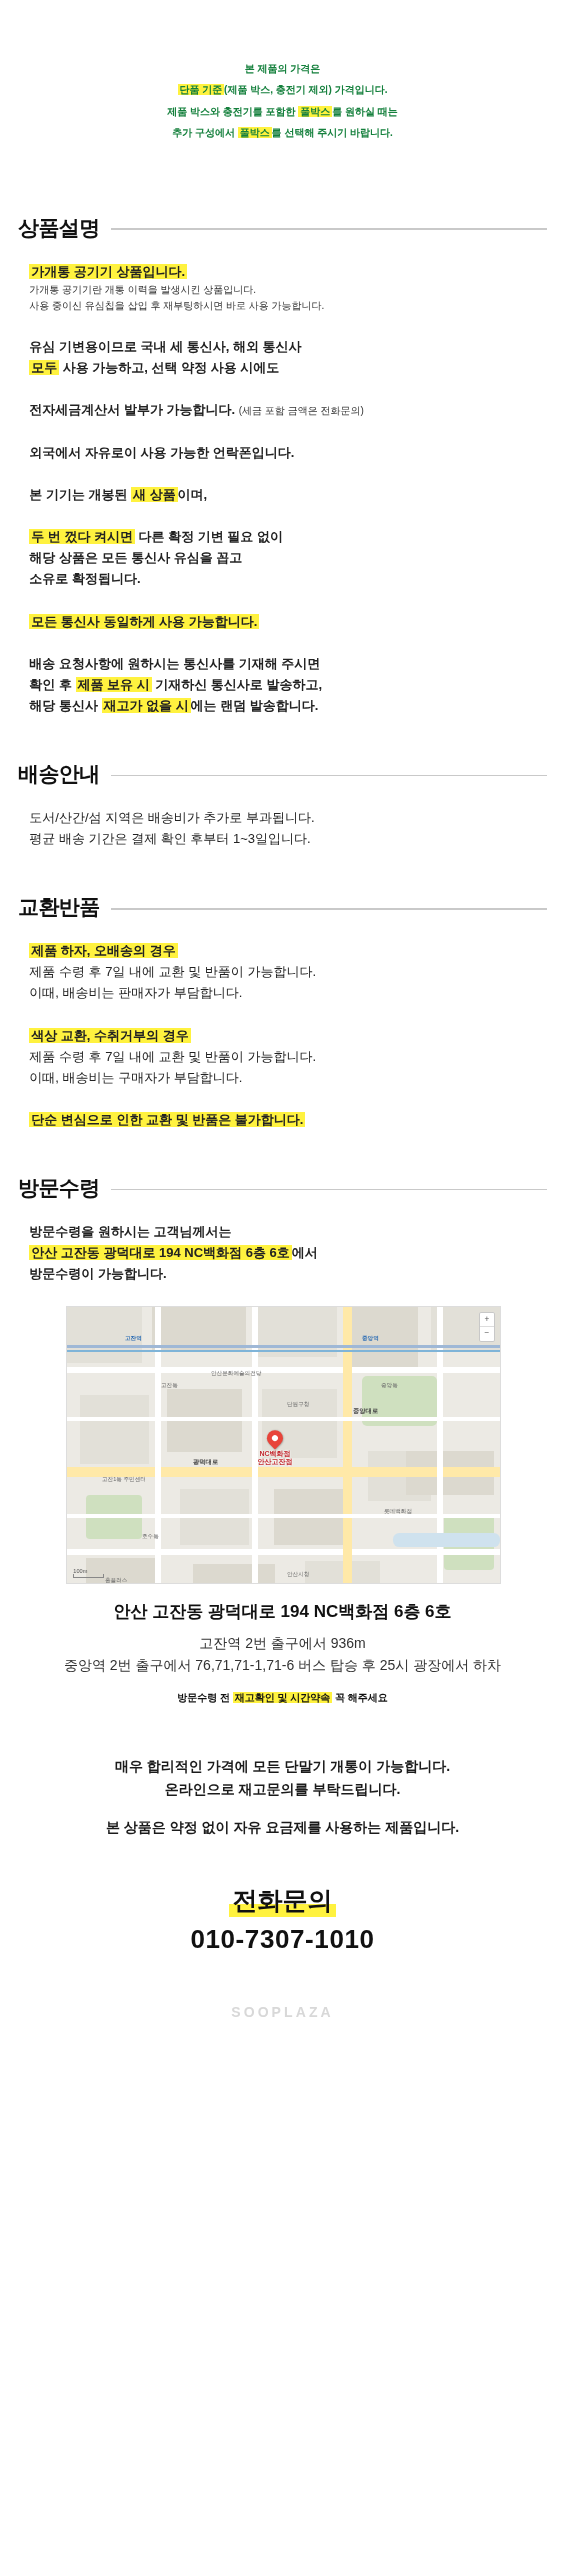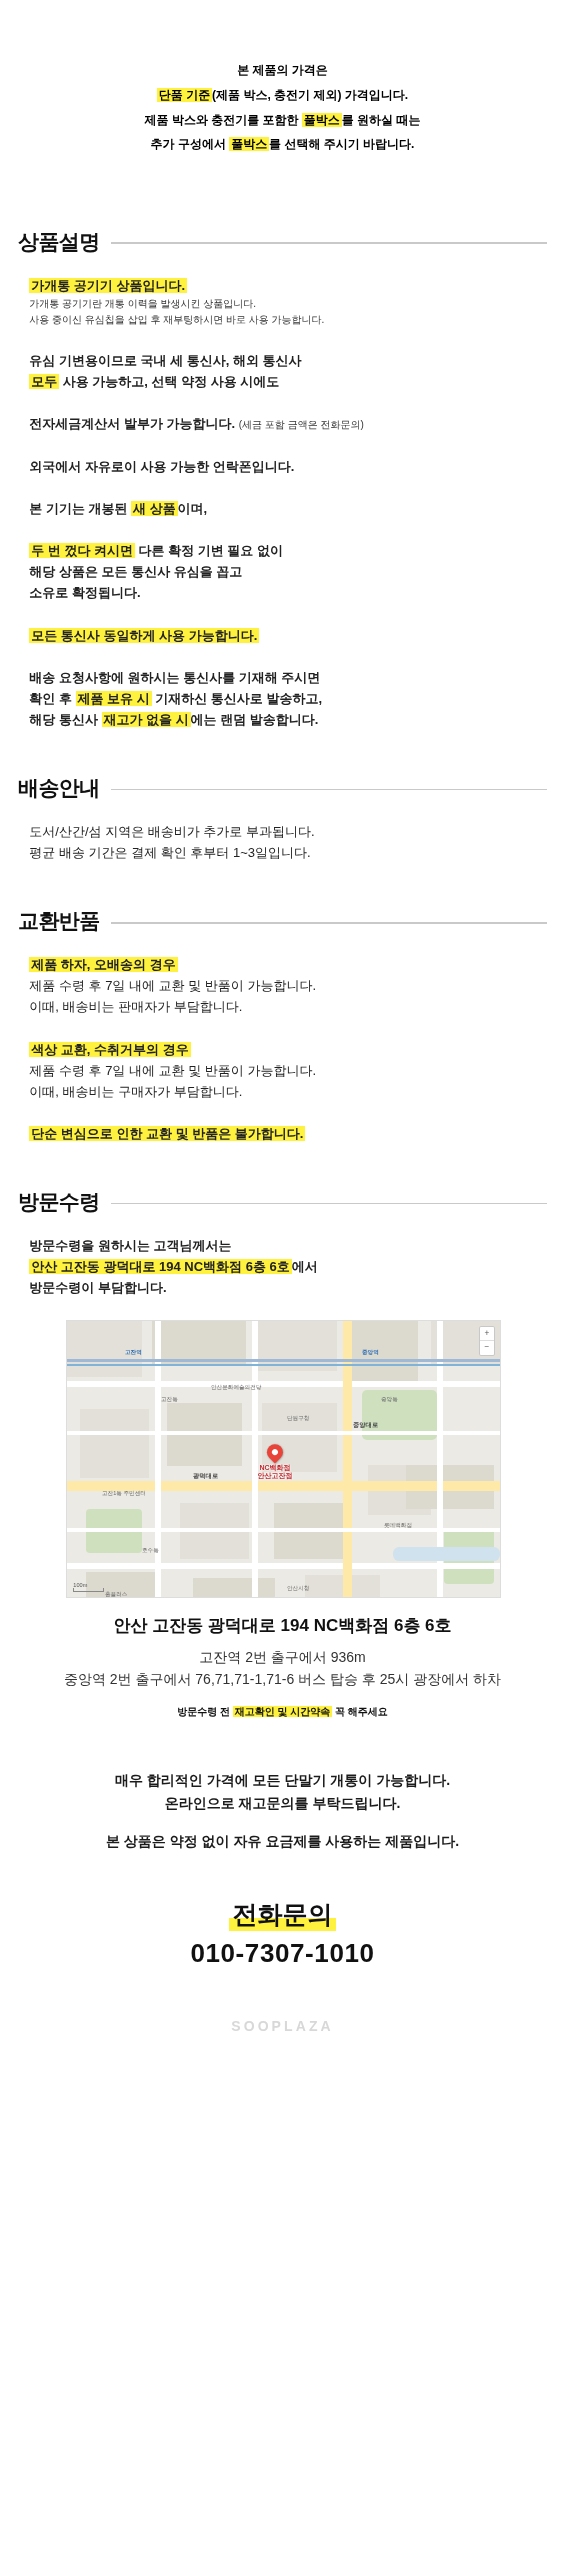--- a/index.html
+++ b/index.html
@@ -17,23 +17,23 @@
     background:#ffffff;
     box-sizing:border-box;
     padding:0 0 25px 0;
   }
 
   
   .notice{
     padding:60px 38px 25px 38px;
     text-align:center;
     line-height:1.75;
-    font-size:12px;
+    font-size:10px;
     font-weight:bold;
-    color:#000000;
+    color:#15803d;
   }
   .notice .line{margin:0 0 3.8px 0;}
   .hl-y{background:#fff23f;padding:0 1.9px;}
 
   
   .section{
     padding:0 18px;
     margin-top:44px;
   }
   .sec-head{
@@ -262,21 +262,21 @@
 
   <div class="section">
     <div class="sec-head">
       <div class="title">방문수령</div>
       <div class="rule"></div>
     </div>
 
     <div class="block b-strong">
       <p>방문수령을 원하시는 고객님께서는</p>
       <p><span class="hl-y">안산 고잔동 광덕대로 194 NC백화점 6층 6호</span><span>에서</span></p>
-      <p>방문수령이 부담합니다.</p>
+      <p>방문수령이 가능합니다.</p>
     </div>
 
     <div class="map-wrap">
       <div class="map">
 
         <div class="blk" style="left:0;top:0;width:75px;height:56px;"></div>
         <div class="blk2" style="left:85px;top:0;width:94px;height:44px;"></div>
         <div class="blk" style="left:188px;top:0;width:82px;height:50px;"></div>
         <div class="blk2" style="left:282px;top:0;width:69px;height:60px;"></div>
         <div class="blk" style="left:364px;top:0;width:69px;height:44px;"></div>

